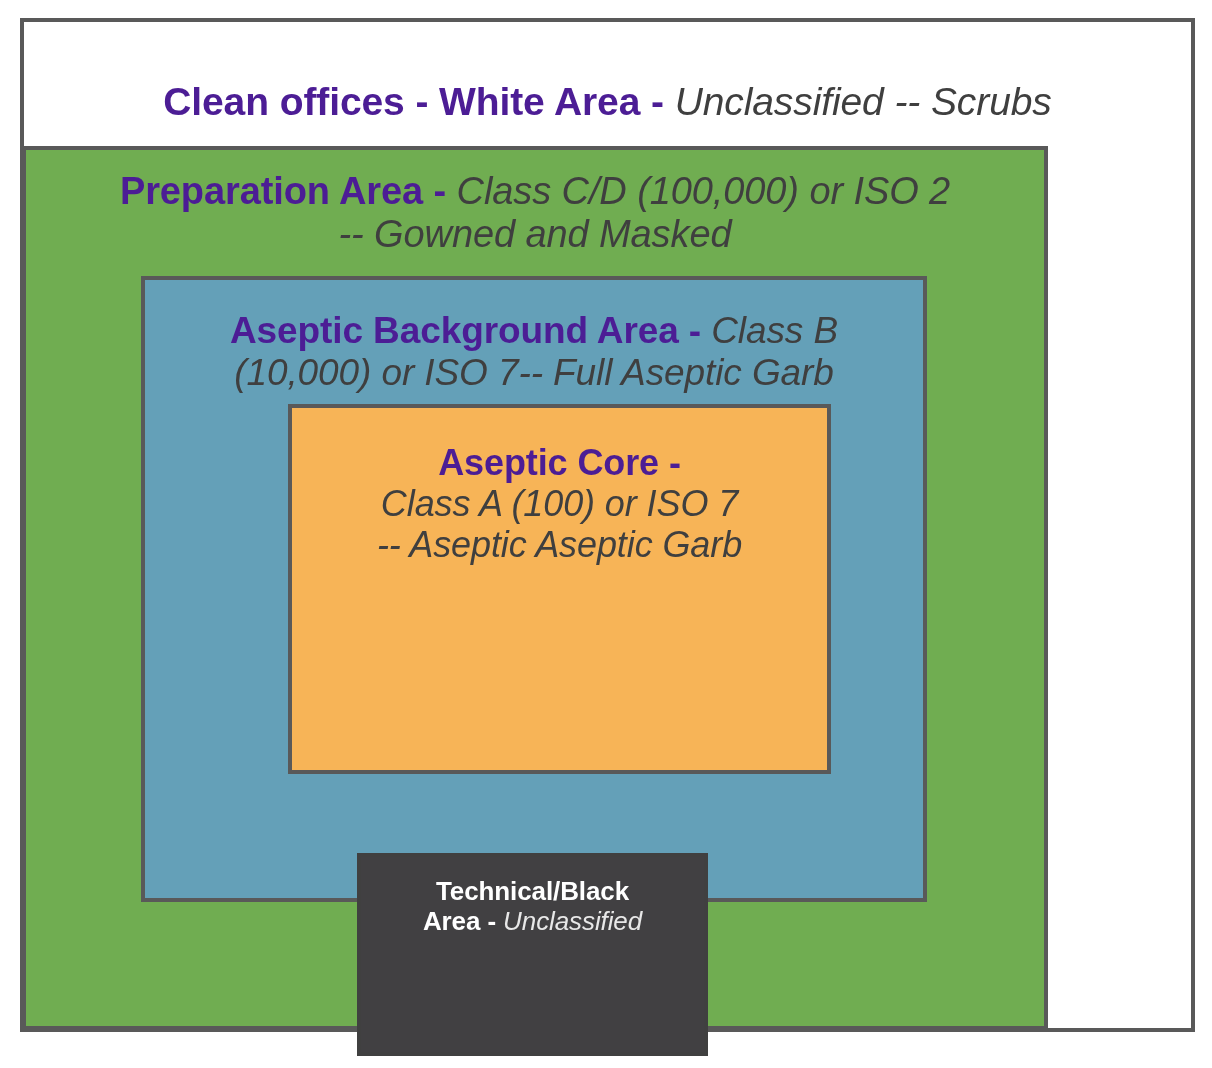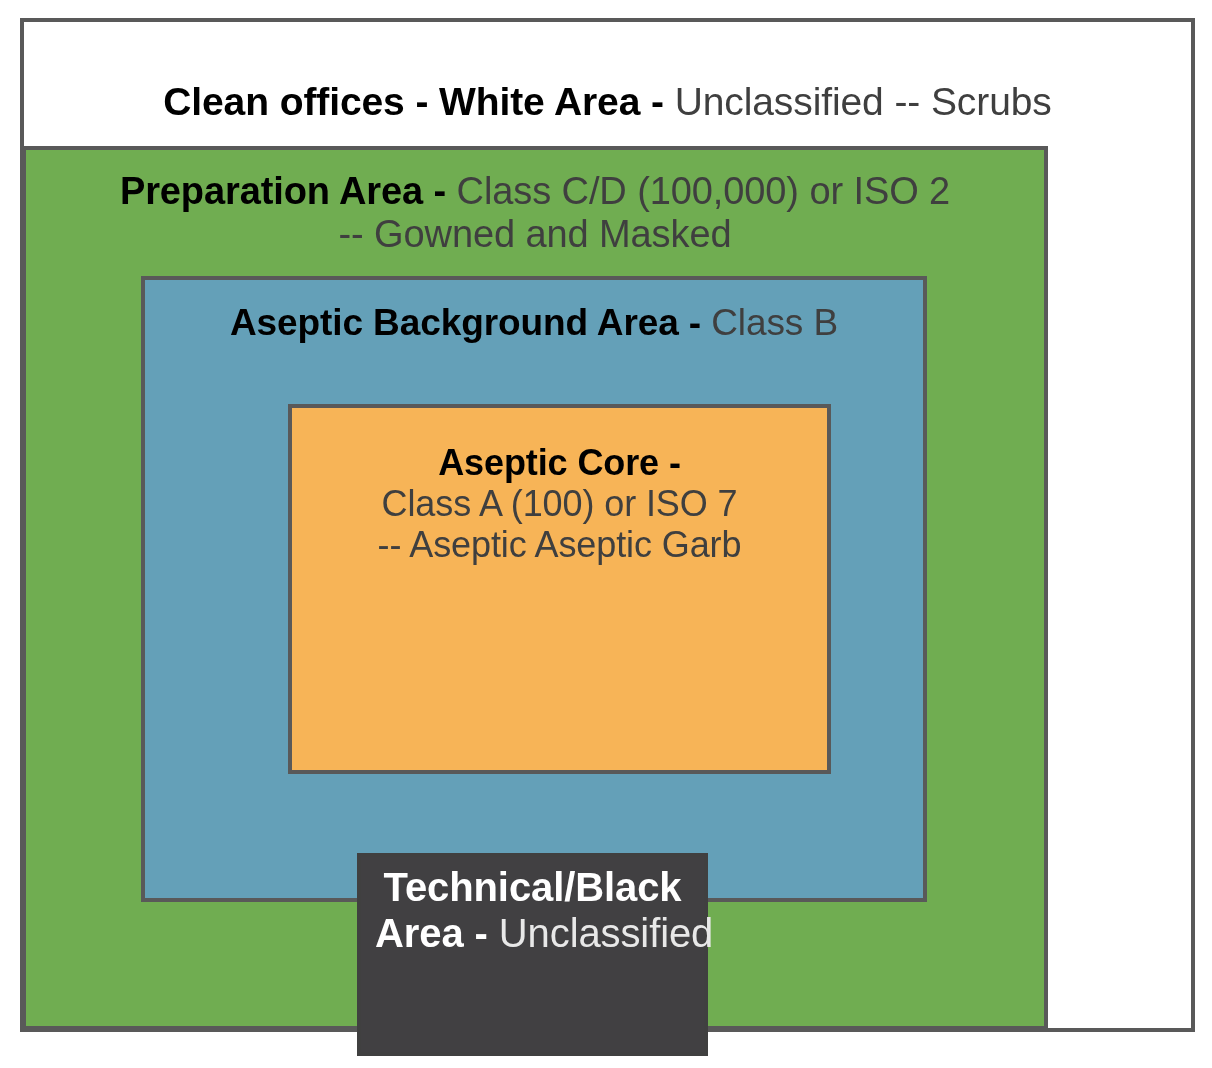--- a/index.html
+++ b/index.html
@@ -84,62 +84,63 @@
     right: 0;
     text-align: center;
     line-height: 1.14;
     letter-spacing: -0.1px;
     padding: 0 14px;
     box-sizing: border-box;
   }
 
   .label .b {
     font-weight: bold;
-    color: #000000;
+    color: #4c1d95;
   }
   .label .r {
     font-weight: normal;
     color: #3f3f3f;
+    font-style: italic;
   }
 
   
   .zone-white .label {
     top: 58px;
     font-size: 39px;
     font-stretch: condensed;
   }
 
   
   .zone-green .label {
     top: 20px;
     font-size: 38px;
     font-stretch: condensed;
     padding: 0 60px;
   }
 
   
   .zone-blue .label {
-    top: 22px;
+    top: 30px;
     font-size: 37px;
     font-stretch: condensed;
     padding: 0 55px;
   }
 
   
   .zone-orange .label {
     top: 34px;
     font-size: 36px;
     font-stretch: condensed;
     padding: 0 30px;
   }
 
   
   .zone-dark .label {
-    top: 8px;
-    font-size: 40px;
+    top: 20px;
+    font-size: 26px;
     font-stretch: condensed;
     padding: 0 14px;
   }
   .zone-dark .label .b { color: #ffffff; }
   .zone-dark .label .r { color: #e8e8e8; margin-top: 20px; }
 
   .line { display: block; white-space: nowrap; }
   .line.wrap { white-space: normal; }
 </style>
 </head>
@@ -164,20 +165,23 @@
         <span class="r">-- Gowned and Masked</span>
       </span>
     </div>
   </div>
 
   <div class="zone zone-blue">
     <div class="label">
       <span class="line">
         <span class="b">Aseptic Background Area -</span><span class="r"> Class B</span>
       </span>
+      <span class="line">
+        <span class="r">(10,000) or ISO 7-- Full Aseptic Garb</span>
+      </span>
     </div>
   </div>
 
   <div class="zone zone-orange">
     <div class="label">
       <span class="line">
         <span class="b">Aseptic Core -</span>
       </span>
       <span class="line">
         <span class="r">Class A (100) or ISO 7</span>

